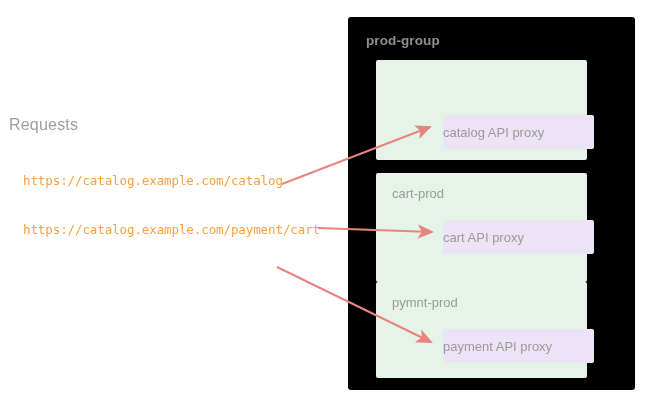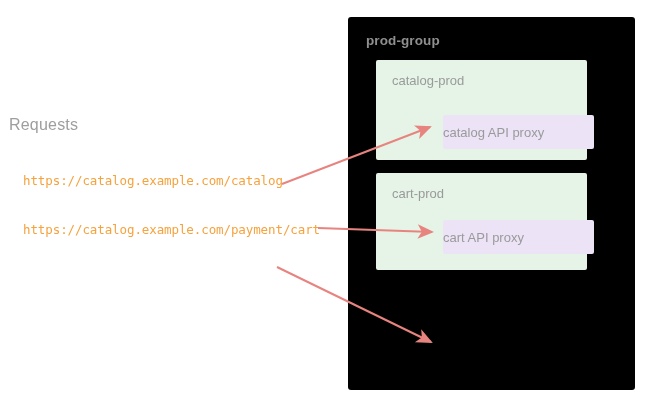--- a/index.html
+++ b/index.html
@@ -76,21 +76,21 @@
   }
 
   .env-box {
     position: absolute;
     left: 28px;
     width: 211px;
     background: #e5f4e6;
     border-radius: 2px;
   }
   .env-box.e0 { top: 43px;  height: 100px; }
-  .env-box.e1 { top: 156px; height: 97px; text-align: center;  }
+  .env-box.e1 { top: 156px; height: 109px; text-align: center;  }
   .env-box.e2 { top: 265px; height: 96px;  }
 
   .env-title {
     position: absolute;
     left: 16px;
     top: 13px;
     font-size: 13px;
     color: #9a9a9a;
     white-space: nowrap;
   }
@@ -136,33 +136,38 @@
 
     <div class="request-url u1">https://catalog.example.com/payment/cart</div>
 
   </div>
 
   <div class="group-panel">
 
     <div class="group-title">prod-group</div>
 
     <div class="env-box e0">
-      <div class="env-title">catalog-prod</div>
       <div class="proxy-box">
         <span class="proxy-label">catalog API proxy</span>
       </div>
     </div>
 
     <div class="env-box e1">
       <div class="env-title">cart-prod</div>
       <div class="proxy-box">
         <span class="proxy-label">cart API proxy</span>
       </div>
     </div>
 
+    <div class="env-box e2">
+      <div class="env-title">pymnt-prod</div>
+      <div class="proxy-box">
+        <span class="proxy-label">payment API proxy</span>
+      </div>
+    </div>
 
   </div>
 
   <svg id="arrows" viewBox="0 0 668 405">
     <defs>
       <marker id="ah" markerWidth="9" markerHeight="9" refX="7.2" refY="4.5" orient="auto" markerUnits="strokeWidth">
         <path d="M0,0.9 L8.2,4.5 L0,8.1 L2.1,4.5 Z" fill="#e78480"></path>
       </marker>
     </defs>
     <line x1="282" y1="184" x2="430" y2="127" stroke="#e78480" stroke-width="2" marker-end="url(#ah)"></line>

